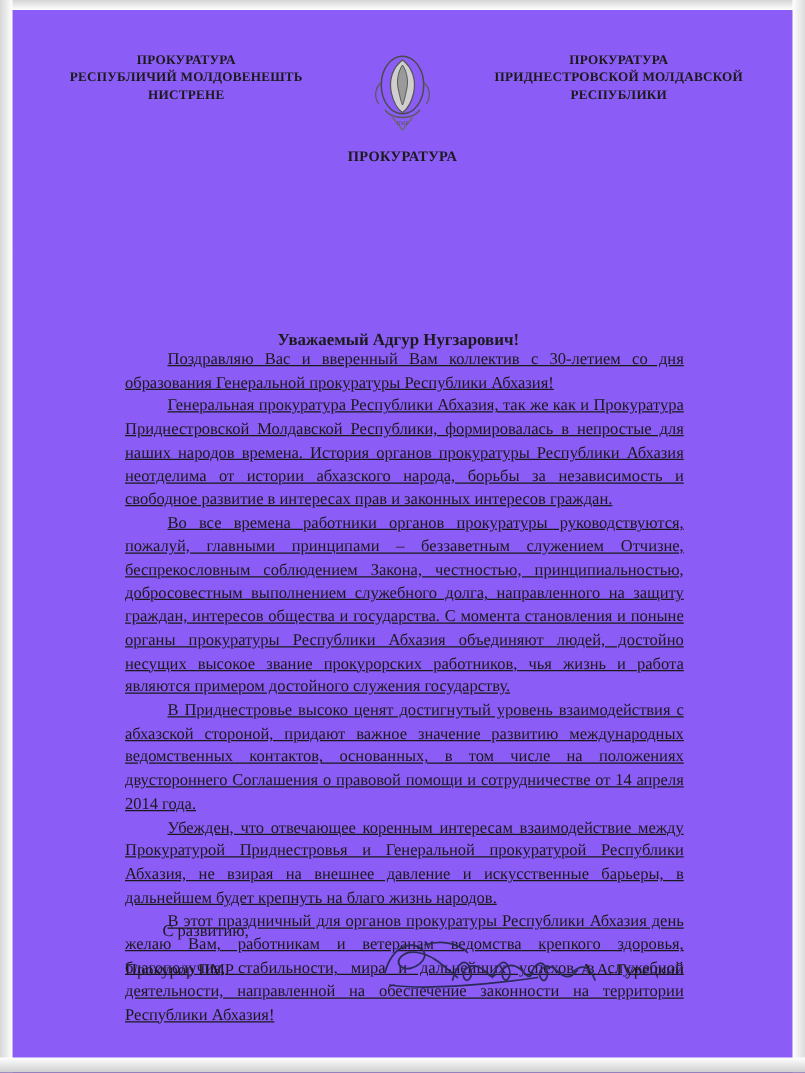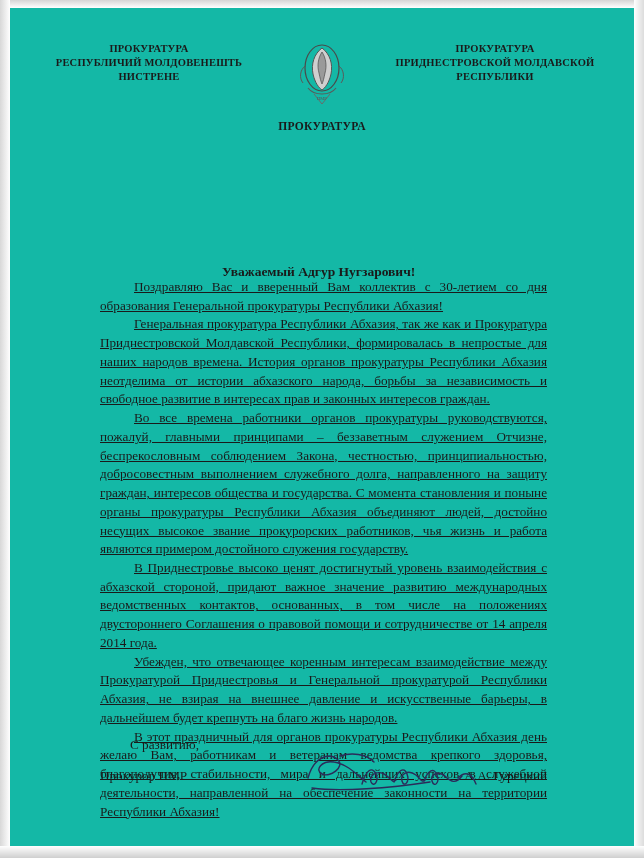--- a/index.html
+++ b/index.html
@@ -4,21 +4,21 @@
 <style>
   html, body {
     margin: 0;
     padding: 0;
     background: #8a8a8a;
   }
   .page {
     position: relative;
     width: 644px;
     height: 858px;
-    background: #14b8a6;
+    background: #8b5cf6;
     overflow: hidden;
     font-family: "Liberation Serif", serif;
     color: #1a1a1a;
     box-sizing: border-box;
   }
   .scan-edge-left {
     position: absolute;
     left: 0; top: 0;
     width: 10px; height: 858px;
     background: linear-gradient(to right, #d8d8d8, #ffffff);

